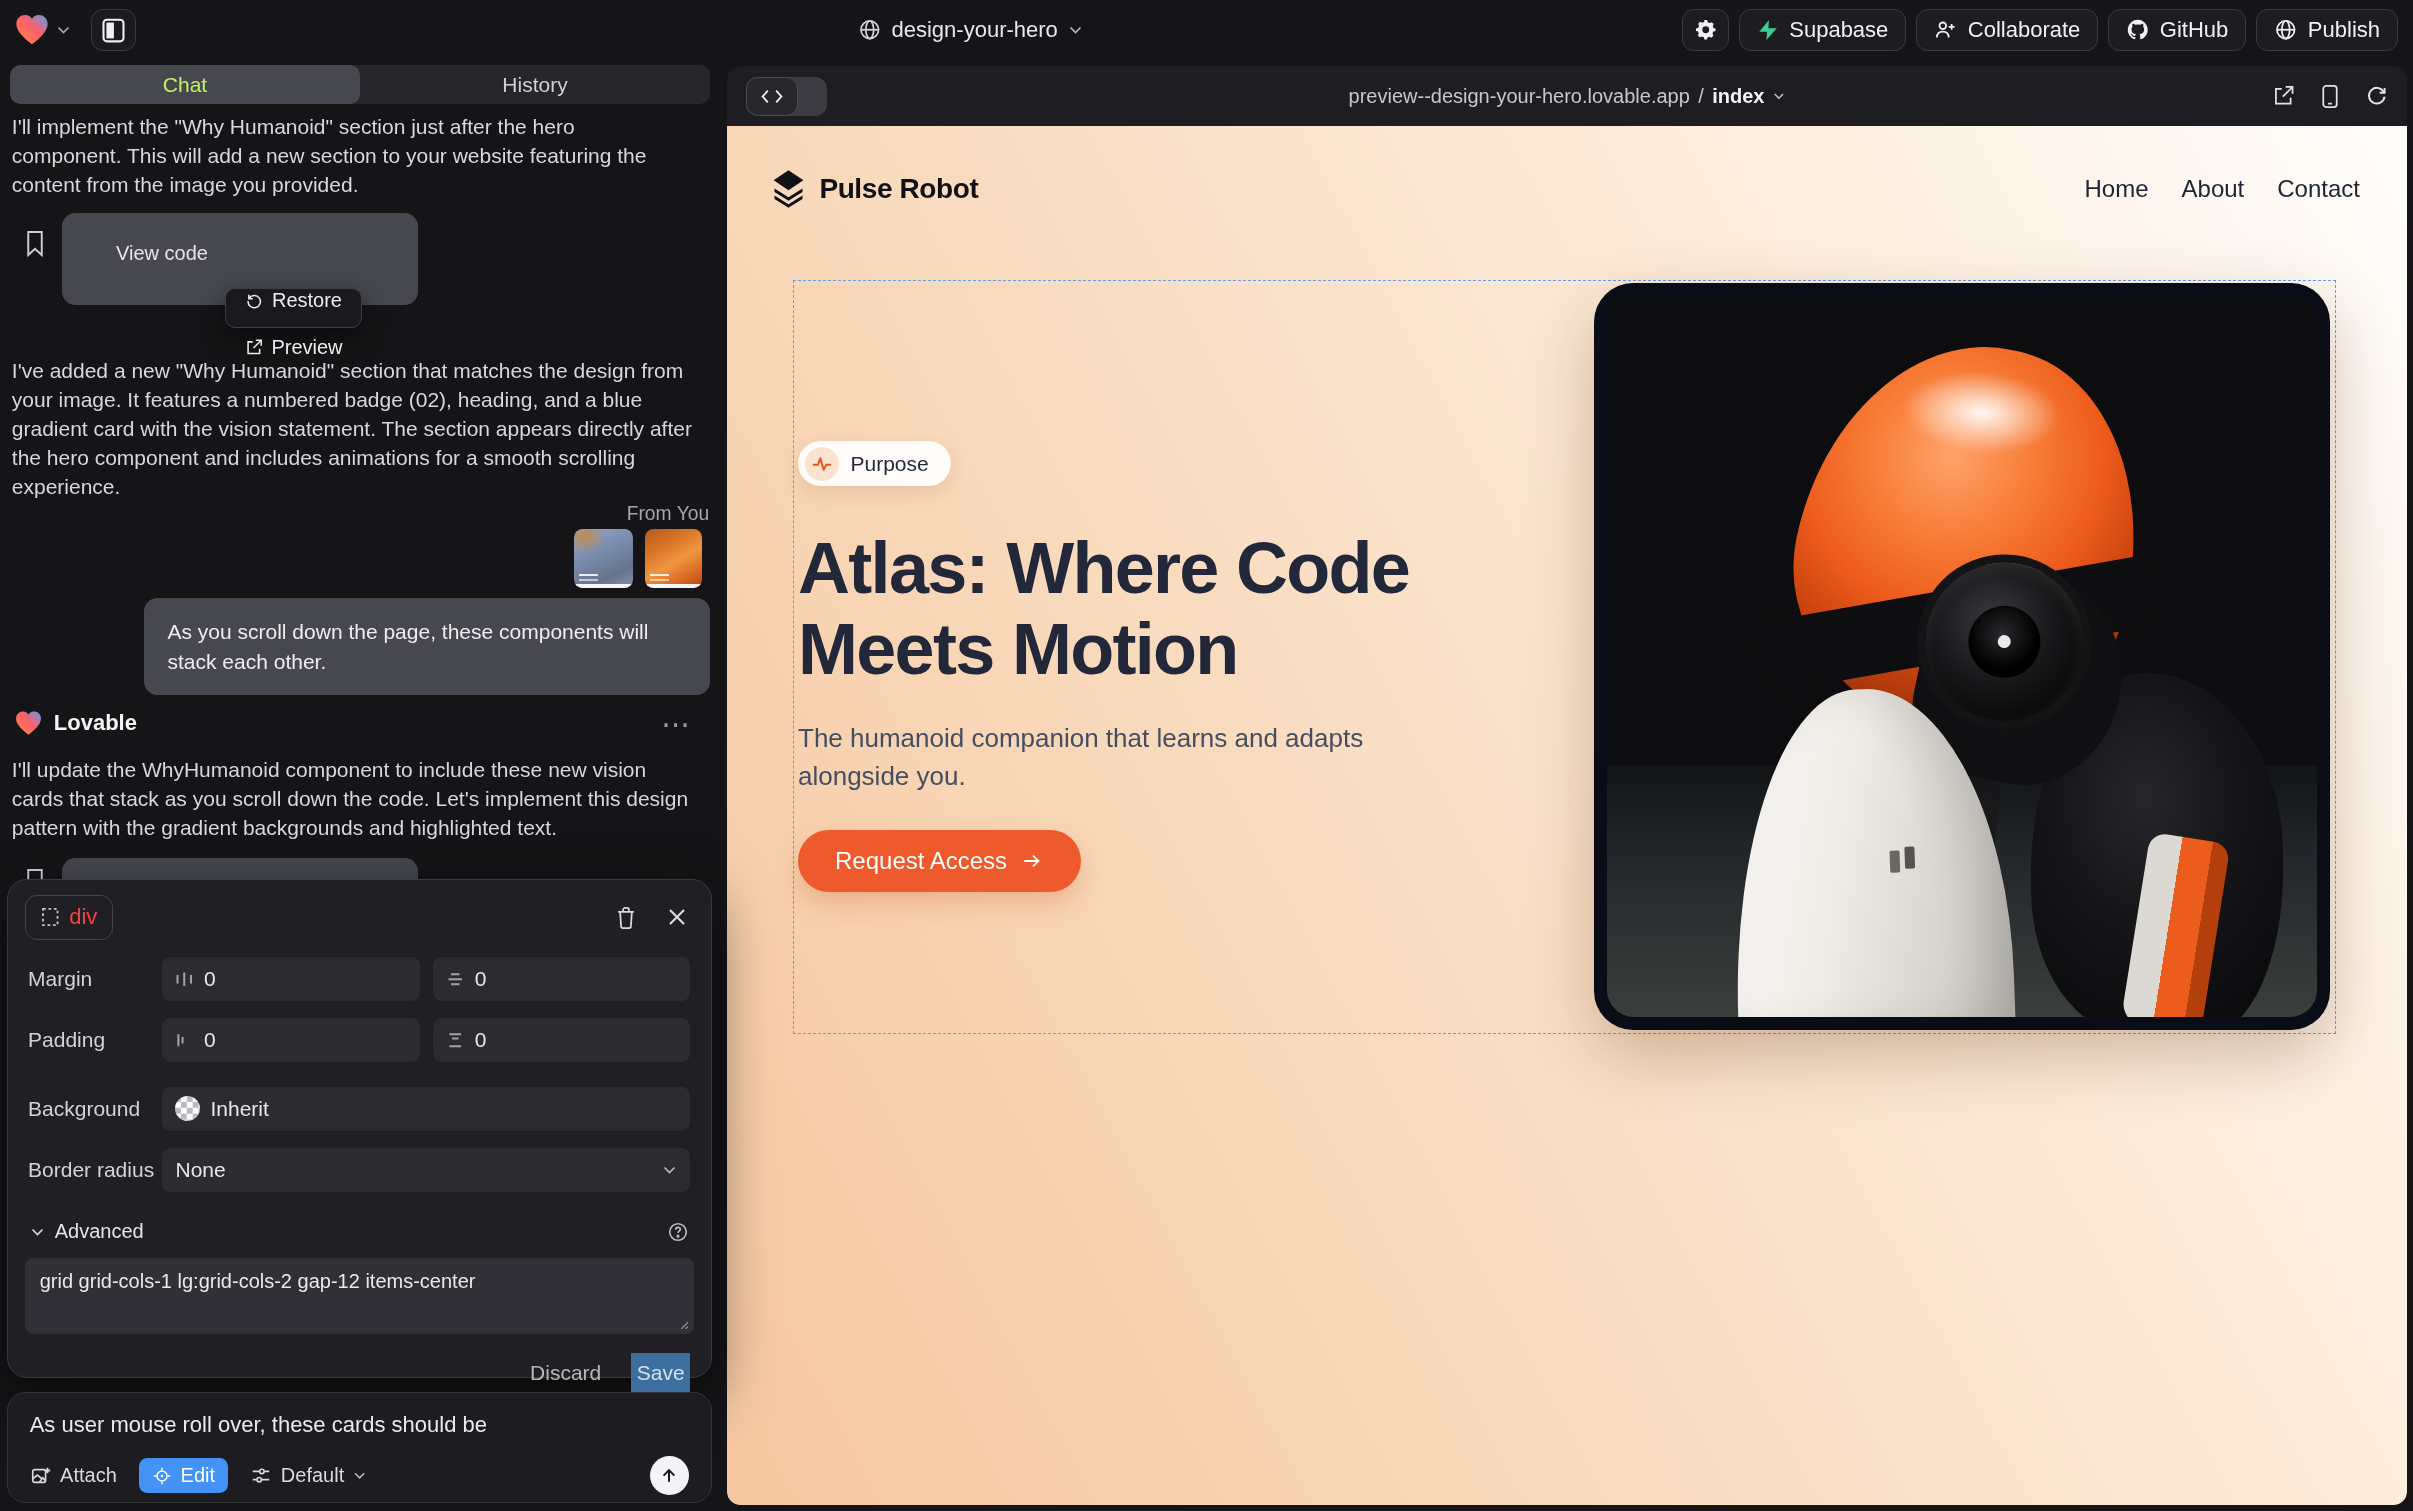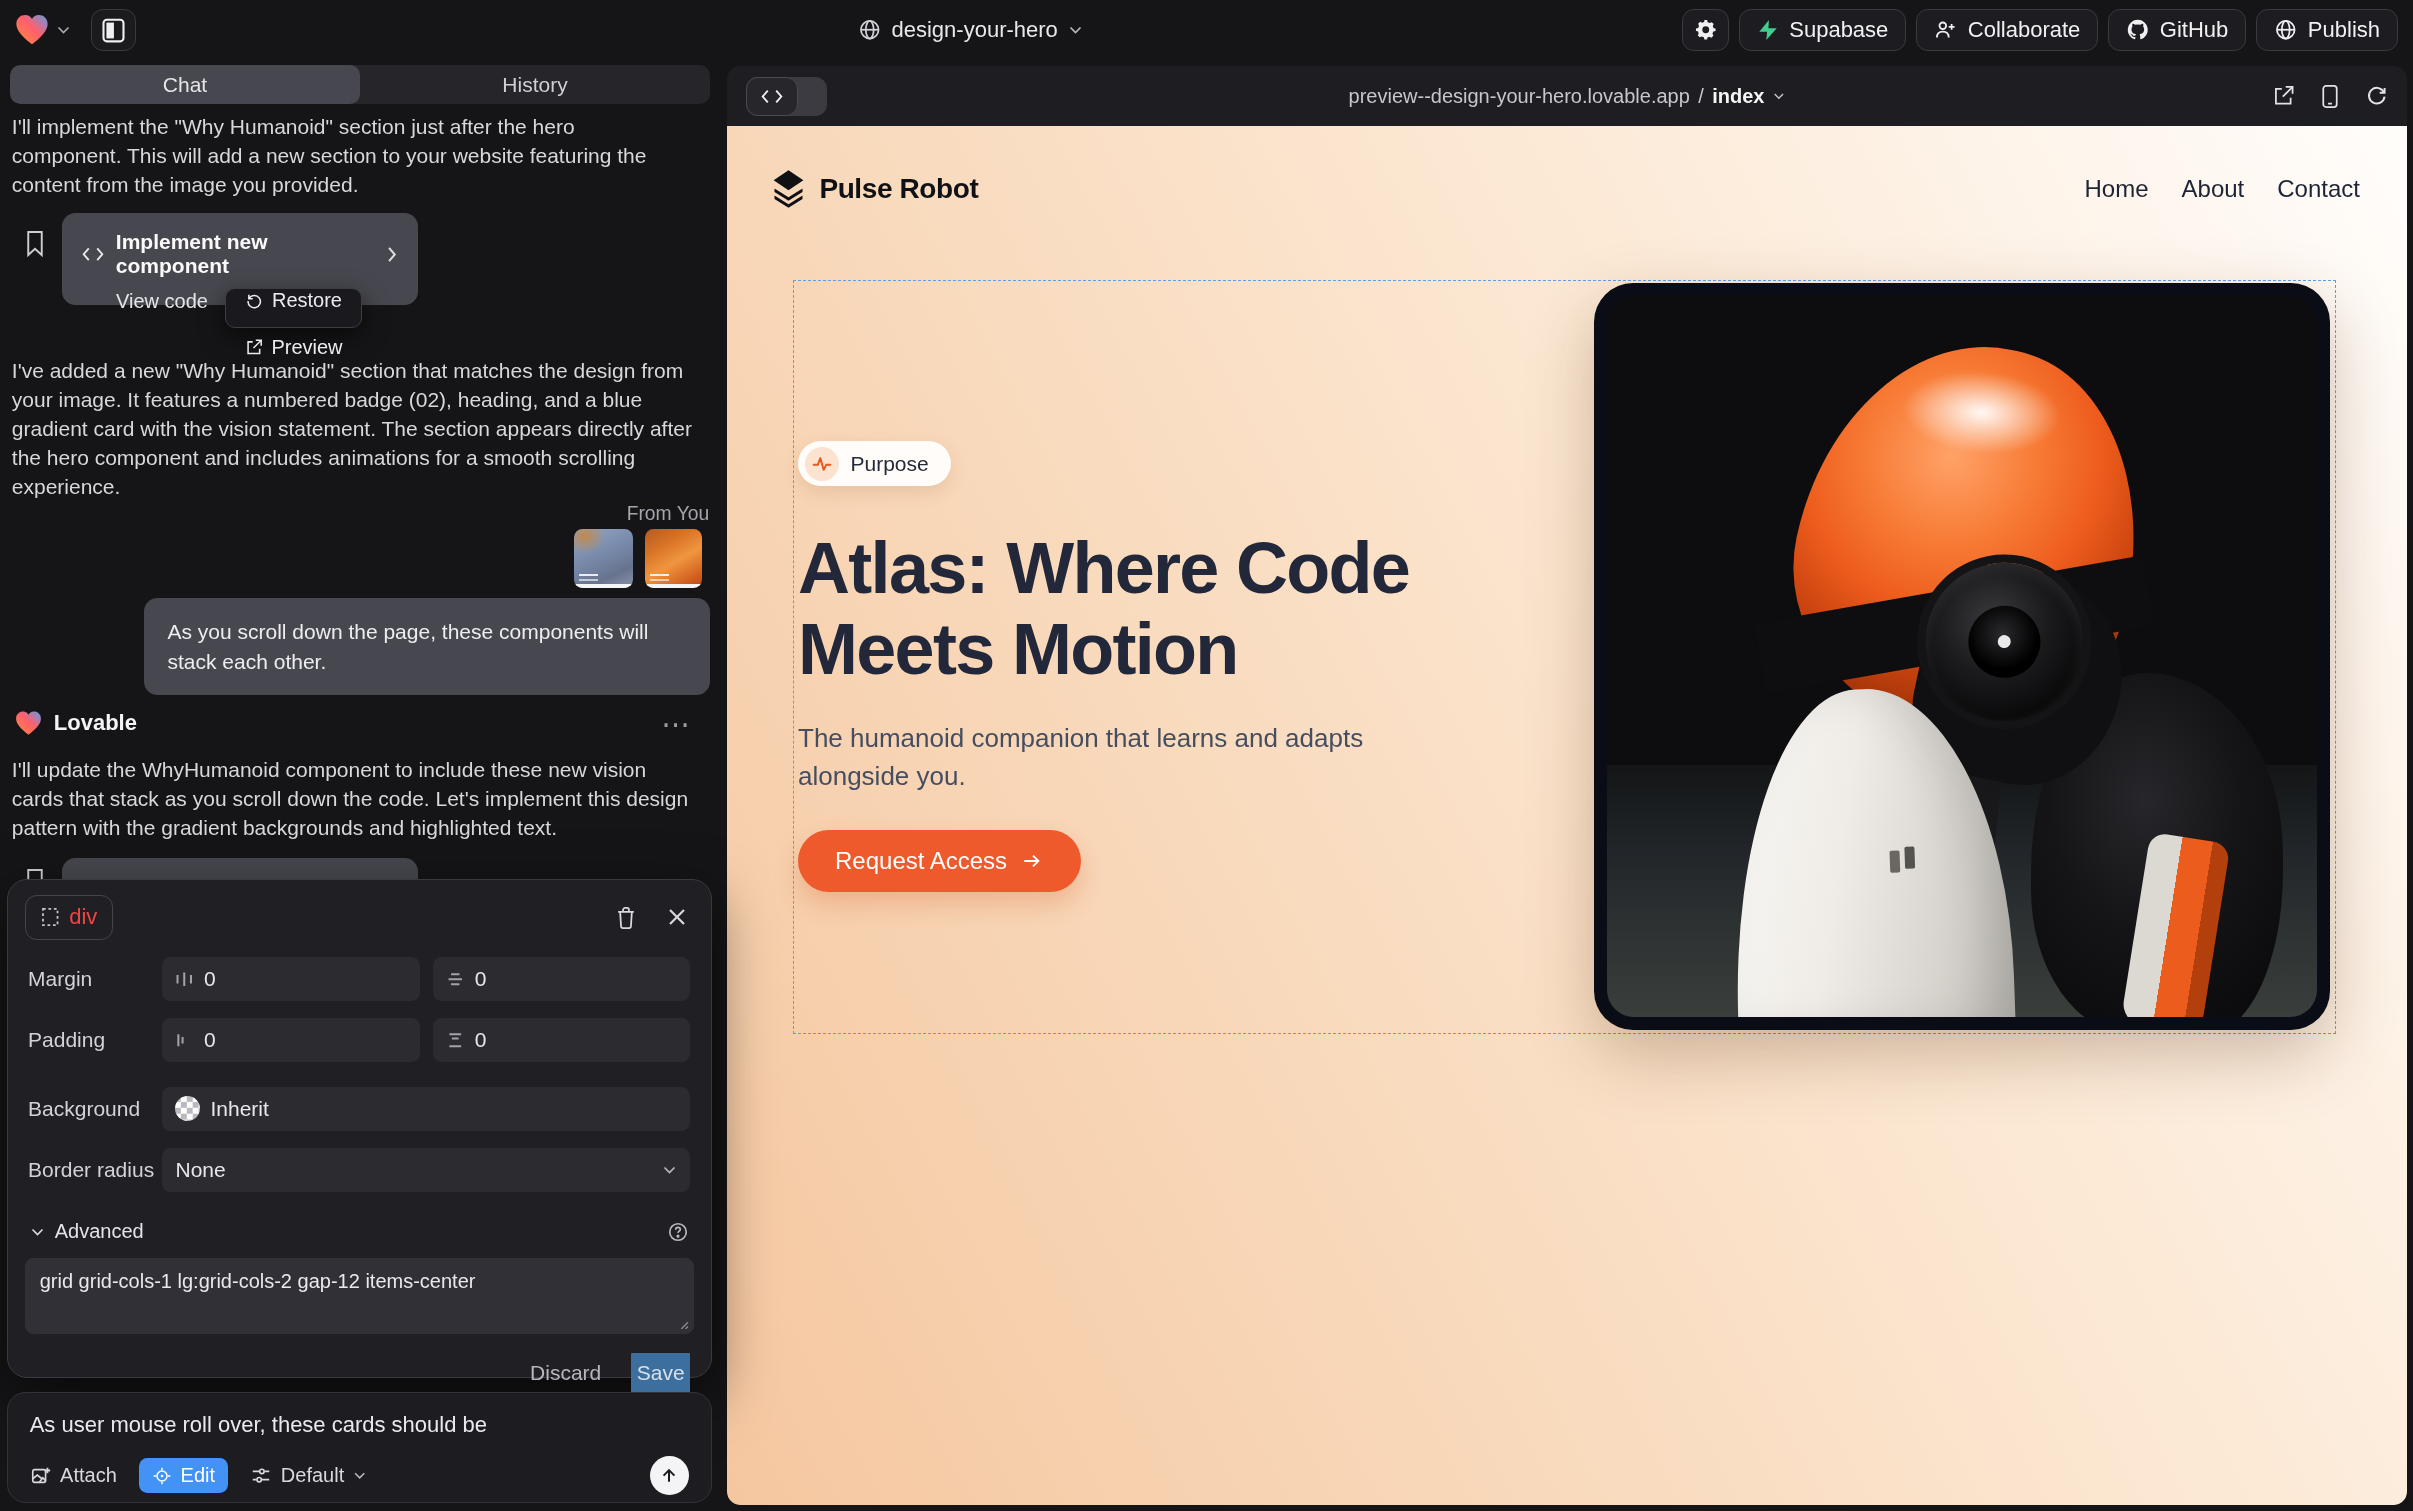--- a/index.html
+++ b/index.html
@@ -15,21 +15,21 @@
   .heart-btn{display:flex;align-items:center;gap:6.7px;cursor:pointer;}
   .icon-btn{width:45px;height:42px;border:1.7px solid #3a3a40;border-radius:11.8px;background:#1b1b1e;display:flex;align-items:center;justify-content:center;margin-left:11.8px;}
   .tb-center{position:absolute;left:858px;top:0;height:60px;display:flex;align-items:center;gap:10px;color:#e8e8ec;font-size:22px;}
   .tb-right{margin-left:auto;display:flex;align-items:center;gap:10px;}
   .tb-btn{height:42px;border:1.7px solid #3a3a40;border-radius:11.8px;background:#1d1d21;display:flex;align-items:center;gap:10px;padding:0 17px;font-size:22px;color:#f1f1f4;}
   .tb-btn.square{width:47px;padding:0;justify-content:center;}
   
   .left-panel{position:absolute;left:0;top:60px;width:721px;height:1451px;}
   .tabs{position:absolute;left:10px;top:5px;width:700px;height:39px;background:#26262a;border-radius:10px;display:flex;overflow:hidden;}
   .tab{flex:1;display:flex;align-items:center;justify-content:center;font-size:21px;color:#cfcfd5;}
-  .tab.active{background:#47474f;border-radius:10px;color:#e5e5e5;}
+  .tab.active{background:#47474f;border-radius:10px;color:#bef264;}
   .msg{position:absolute;font-size:21px;line-height:29px;color:#d8d8dc;}
   .bookmark{position:absolute;color:#c9c9cf;}
   .impl-card{position:absolute;left:62px;top:153px;width:356px;height:92px;background:#47474f;border-radius:13.4px;padding:17px 20px;}
   .impl-row{display:flex;align-items:center;gap:11.8px;color:#fafafa;font-size:21px;font-weight:bold;}
   .impl-row .chev{margin-left:auto;color:#e3e3e8;}
   .viewcode{margin:11.8px 0 0 34px;font-size:20px;color:#e4e4e9;font-weight:normal;}
   .popover{position:absolute;left:225px;top:228px;height:40px;background:#1a1a1e;border:1.7px solid #3d3d44;border-radius:10px;display:flex;align-items:center;gap:23.5px;padding:0 18.5px;box-shadow:0 8.4px 25px rgba(0,0,0,.55);z-index:4;flex-direction:column;}
   .pop-item{display:flex;align-items:center;gap:8.4px;font-size:20px;color:#ececf0;}
   .fromyou{position:absolute;right:11.8px;top:443px;font-size:19.3px;color:#a5a5ad;}
   .thumb{position:absolute;top:469px;width:59px;height:59px;border-radius:8.4px;overflow:hidden;}
@@ -213,34 +213,20 @@
 
     <div class="msg" style="left:11.8px;top:52px;width:672px;">I'll implement the "Why Humanoid" section just after the hero component. This will add a new section to your website featuring the content from the image you provided.</div>
 
     <span class="bookmark" style="left:23.5px;top:170px;">
       <svg width="22" height="27" viewBox="0 0 22 28" fill="none" stroke="#cdcdd3" stroke-width="2">
           <path d="M4 2 H18 V26 L11 19.5 L4 26 Z"></path>
         </svg>
     </span>
 
     <div class="impl-card">
-      <div class="impl-row">
-        <span>
-          <svg width="22" height="18.5" viewBox="0 0 26 20" fill="none" stroke="#e9e9ee" stroke-width="2.2">
-              <path d="M8 3 L2 10 L8 17"></path>
-              <path d="M18 3 L24 10 L18 17"></path>
-            </svg>
-        </span>
-        <span>Implement new component</span>
-        <span class="chev">
-          <svg width="11.8" height="17" viewBox="0 0 12 18" fill="none" stroke="#dcdce2" stroke-width="2.2">
-              <path d="M3 2 L9 9 L3 16"></path>
-            </svg>
-        </span>
-      </div>
       <div class="viewcode">View code</div>
     </div>
 
     <div class="popover">
       <div class="pop-item">
         <span>
           <svg width="18.5" height="18.5" viewBox="0 0 24 24" fill="none" stroke="#ececf0" stroke-width="2">
               <path d="M5 5 V10 H10"></path>
               <path d="M5.5 9 A8 8 0 1 1 4 13"></path>
             </svg>

